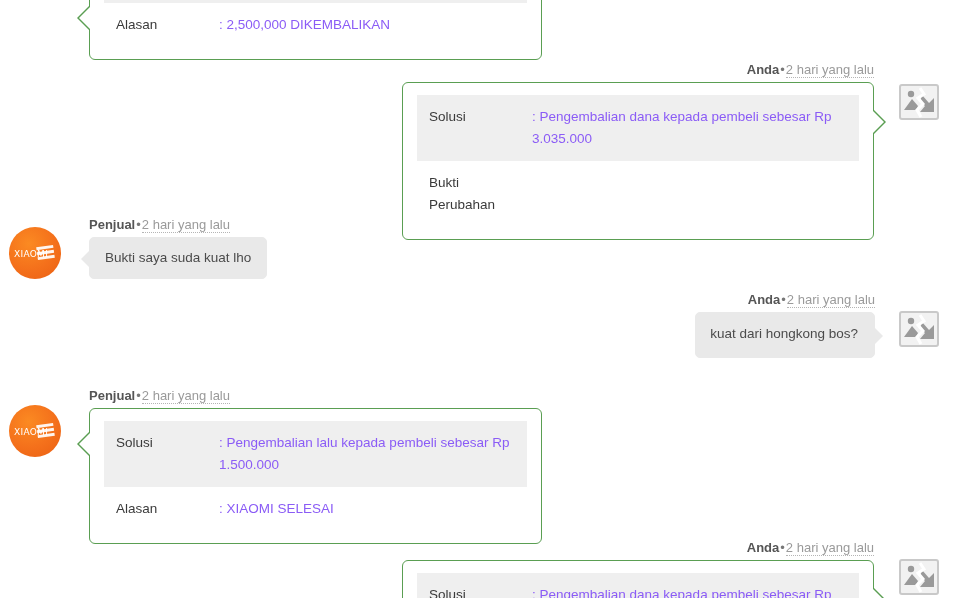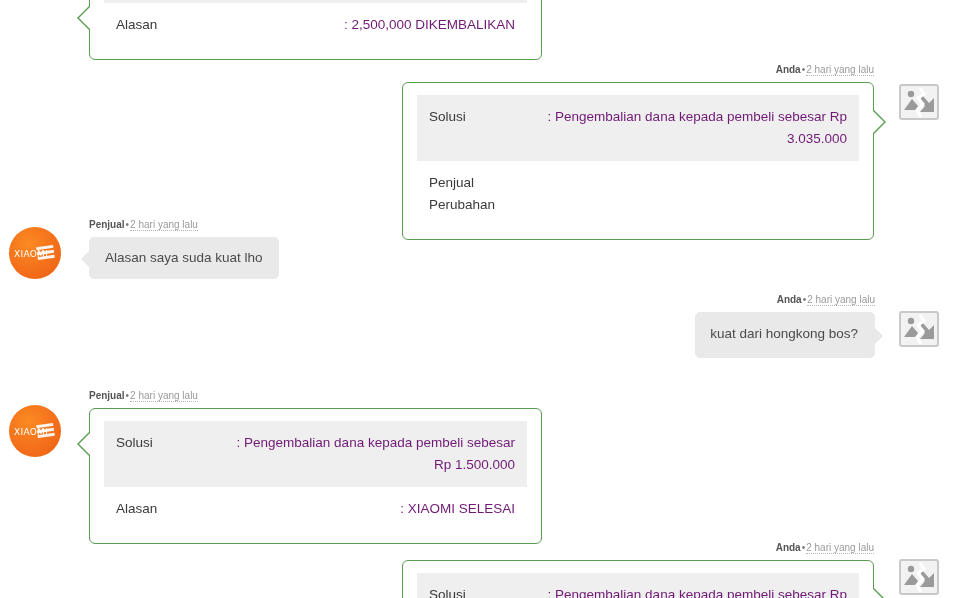--- a/index.html
+++ b/index.html
@@ -15,21 +15,21 @@
     font-size: 13.5px;
     color: #2f2f2f;
     -webkit-font-smoothing: antialiased;
   }
 
   
   .msg {
     position: absolute;
   }
   .meta {
-    font-size: 10px;
+    font-size: 13px;
     color: #9a9a9a;
     white-space: nowrap;
     line-height: 16px;
     margin-bottom: 4px;
   }
   .meta .who {
     font-weight: bold;
     color: #555555;
   }
   .meta .dot {
@@ -135,22 +135,21 @@
     line-height: 22px;
     gap: 31px;
   }
   .srow.shaded { background: #efefef; }
   .srow .k {
     flex: 0 0 72px;
     color: #3a3a3a;
   }
   .srow .v {
     flex: 1 1 auto;
-    color: #701a75;
-    text-align: right;
+    color: #8b5cf6;
   }
 
   
   .thumb {
     position: absolute;
     width: 40px; height: 36px;
   }
 </style>
 </head>
 <body>
@@ -172,21 +171,21 @@
     <span class="who">Anda</span><span class="dot">•</span><span class="when">2 hari yang lalu</span>
   </div>
   <div class="bubble">
     <span class="tail tail-right-o" style="top:26px;"></span>
     <span class="tail tail-right-i" style="top:26px;"></span>
     <div class="srow shaded">
       <span class="k">Solusi</span>
       <span class="v">: Pengembalian dana kepada pembeli sebesar Rp 3.035.000</span>
     </div>
     <div class="srow">
-      <span class="k">Penjual Perubahan</span>
+      <span class="k">Bukti Perubahan</span>
     </div>
   </div>
 </div>
 <div class="thumb" style="left:899px; top:84px;">
   <svg viewBox="0 0 40 36" width="40" height="36">
     <rect x="1" y="1" width="38" height="34" rx="2" fill="#f2f2f2" stroke="#c9c9c9" stroke-width="2"></rect>
     <path d="M5 26 L13 15 L19 22 L17 26 Z" fill="#9a9a9a"></path>
     <circle cx="12" cy="10" r="3.2" fill="#9a9a9a"></circle>
     <path d="M23 11 L30 19 L35 14 L35 28 L21 28 L26 22 L21 17 Z" fill="#9a9a9a"></path>
     <path d="M21 4 L25 10 L19 14 L24 20 L18 26 L22 33" fill="none" stroke="#ffffff" stroke-width="3"></path>
@@ -196,21 +195,21 @@
 <div class="avatar" style="left:9px; top:227px;">
   <span class="brand">XIAOMI</span>
   <span class="mark"></span>
 </div>
 <div class="msg" style="left:89px; top:217px;">
   <div class="meta">
     <span class="who">Penjual</span><span class="dot">•</span><span class="when">2 hari yang lalu</span>
   </div>
   <div class="bubble plain" style="display:inline-block;">
     <span class="tail tail-gray-left"></span>
-    <div>Alasan saya suda kuat lho</div>
+    <div>Bukti saya suda kuat lho</div>
   </div>
 </div>
 
 <div class="msg" style="left:500px; top:292px; width:375px;">
   <div class="meta right">
     <span class="who">Anda</span><span class="dot">•</span><span class="when">2 hari yang lalu</span>
   </div>
   <div style="text-align:right;">
     <div class="bubble plain" style="display:inline-block; text-align:right; padding:10px 16px 12px 14px;">
       <span class="tail tail-gray-right"></span>
@@ -234,21 +233,21 @@
 </div>
 <div class="msg" style="left:89px; top:388px; width:453px;">
   <div class="meta">
     <span class="who">Penjual</span><span class="dot">•</span><span class="when">2 hari yang lalu</span>
   </div>
   <div class="bubble">
     <span class="tail tail-left-o" style="top:22px;"></span>
     <span class="tail tail-left-i" style="top:22px;"></span>
     <div class="srow shaded">
       <span class="k">Solusi</span>
-      <span class="v">: Pengembalian dana kepada pembeli sebesar Rp 1.500.000</span>
+      <span class="v">: Pengembalian lalu kepada pembeli sebesar Rp 1.500.000</span>
     </div>
     <div class="srow">
       <span class="k">Alasan</span>
       <span class="v">: XIAOMI SELESAI</span>
     </div>
   </div>
 </div>
 
 <div class="msg" style="left:402px; top:540px; width:472px;">
   <div class="meta right">

